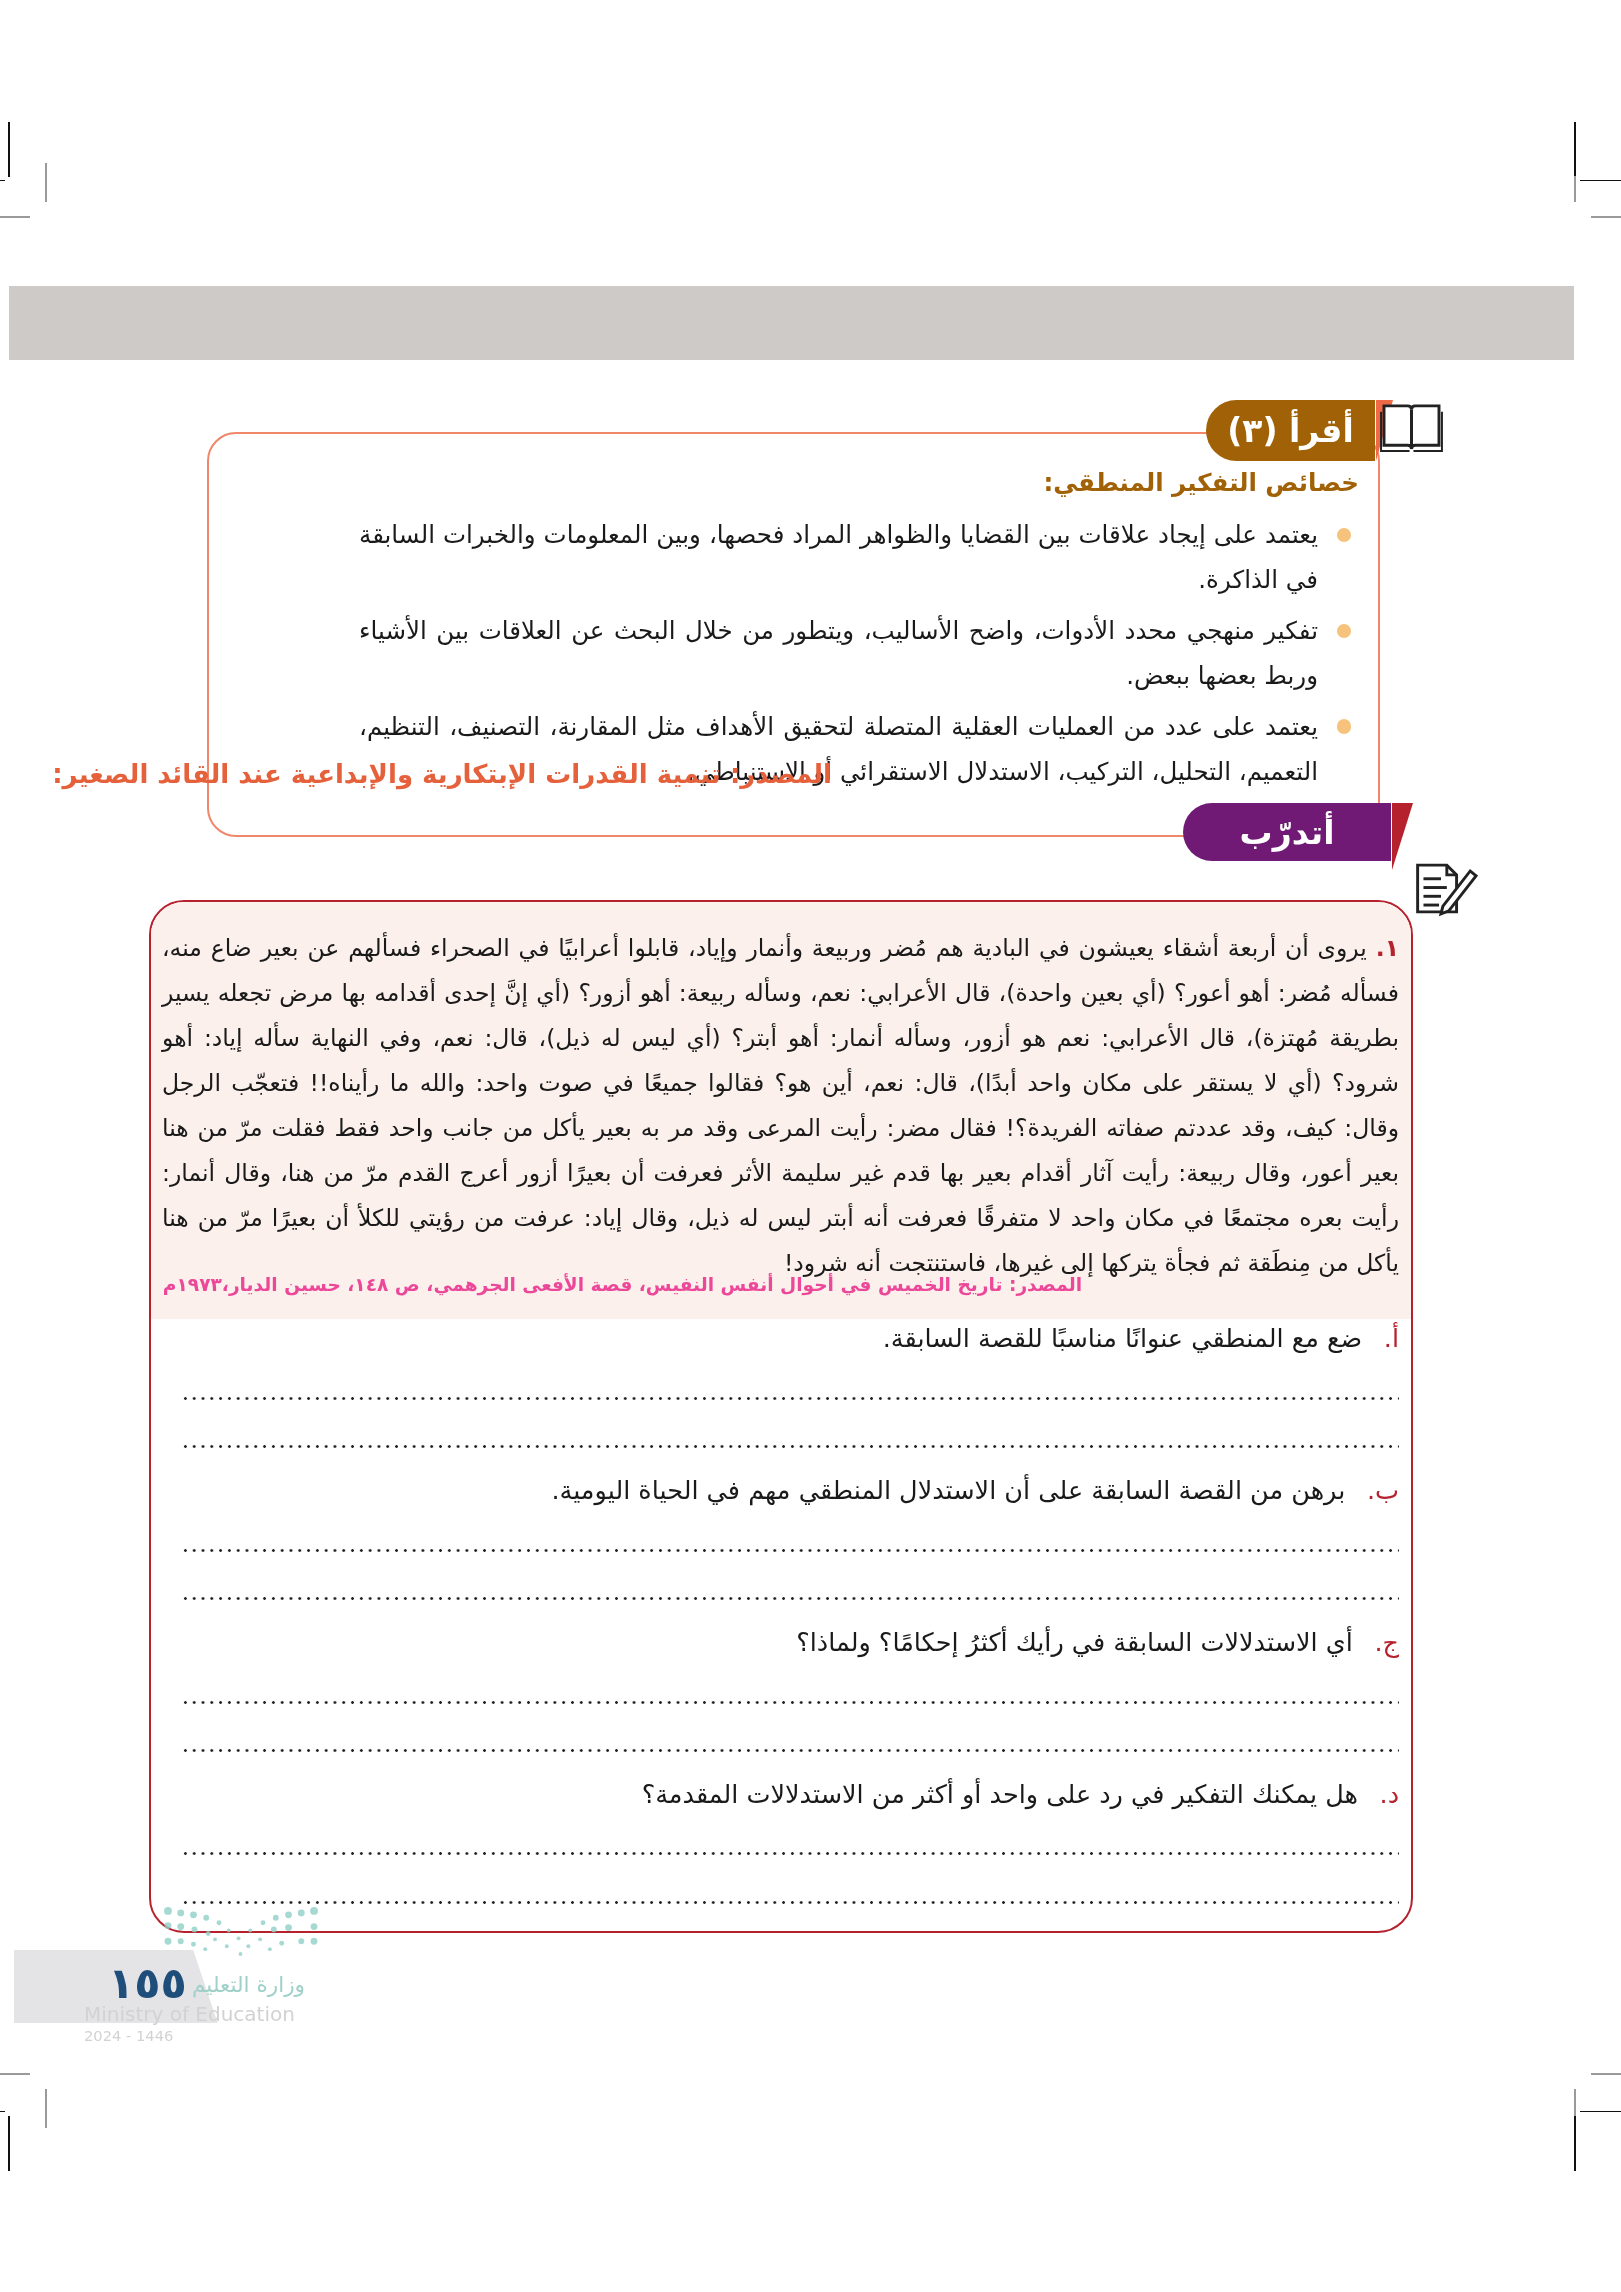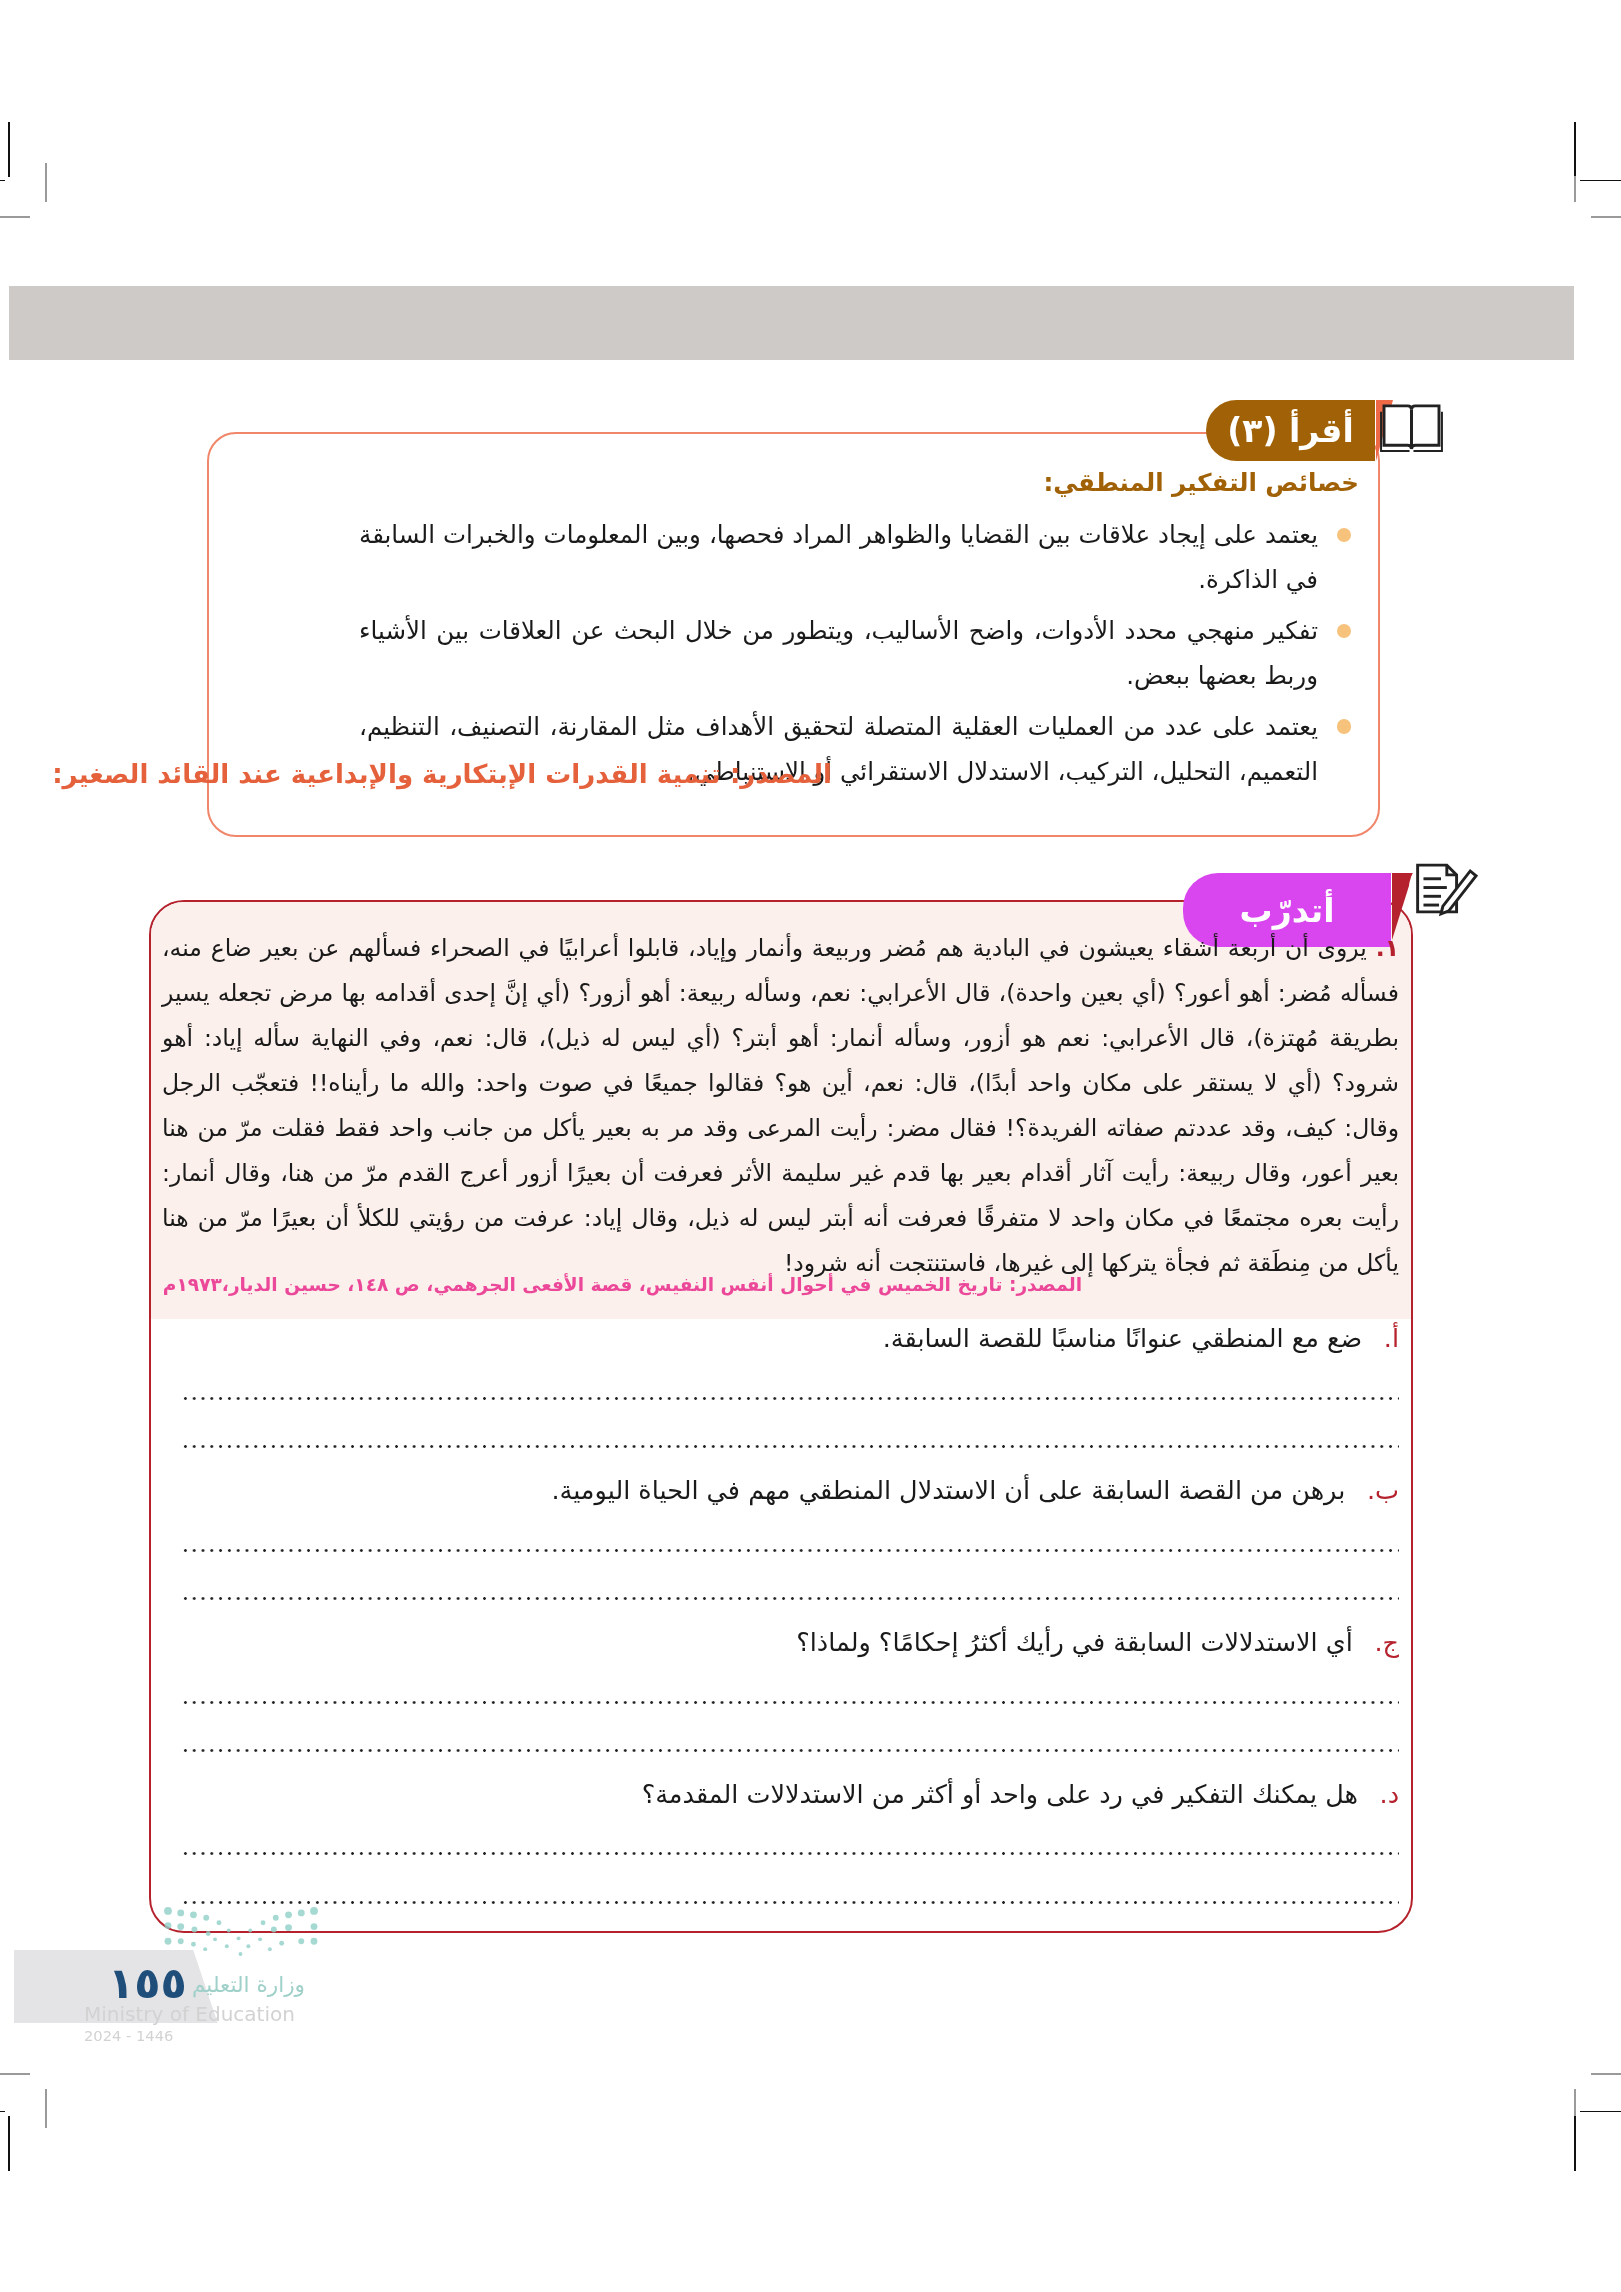--- a/index.html
+++ b/index.html
@@ -52,22 +52,22 @@
   
   .prac-box {
     left: 149px; top: 900px; width: 1264px; height: 1033px;
     border: 2.9px solid #b5222d; border-radius: 35px; box-sizing: border-box;
     background: #ffffff; overflow: hidden;
   }
   .prac-story-bg {
     position: absolute; left: 0; right: 0; top: 0; height: 417px; background: #fbf0ec;
   }
   .prac-tab {
-    left: 1183px; top: 873px; width: 208px; height: 74px;
-    background: #d946ef; border-radius: 35px 0 0 35px;
+    left: 1183px; top: 803px; width: 208px; height: 58px;
+    background: #701a75; border-radius: 35px 0 0 35px;
     display: flex; align-items: center; justify-content: center;
     color: #fff; font-weight: bold; font-size: 33px;
   }
   .prac-tab::after {
     content: ""; position: absolute; right: -21.6px; top: 0;
     border-top: 67px solid #b5222d; border-right: 21.6px solid transparent;
   }
   .note-icon { left: 1404px; top: 855px; width: 74px; height: 67px; }
   .story {
     right: 222px; top: 926px; width: 1237px; font-size: 23.5px; line-height: 45px;

